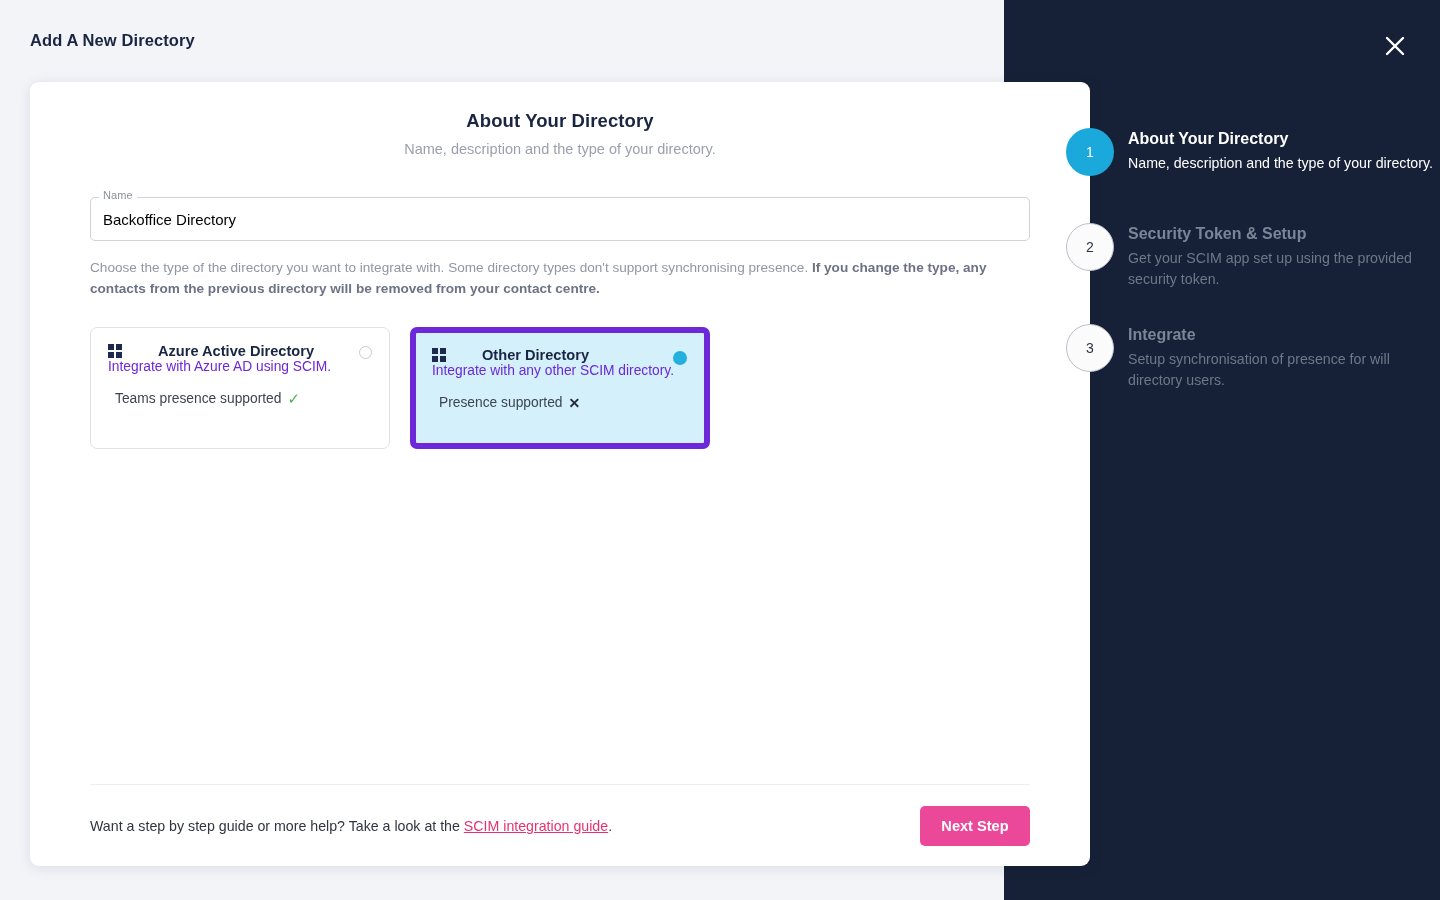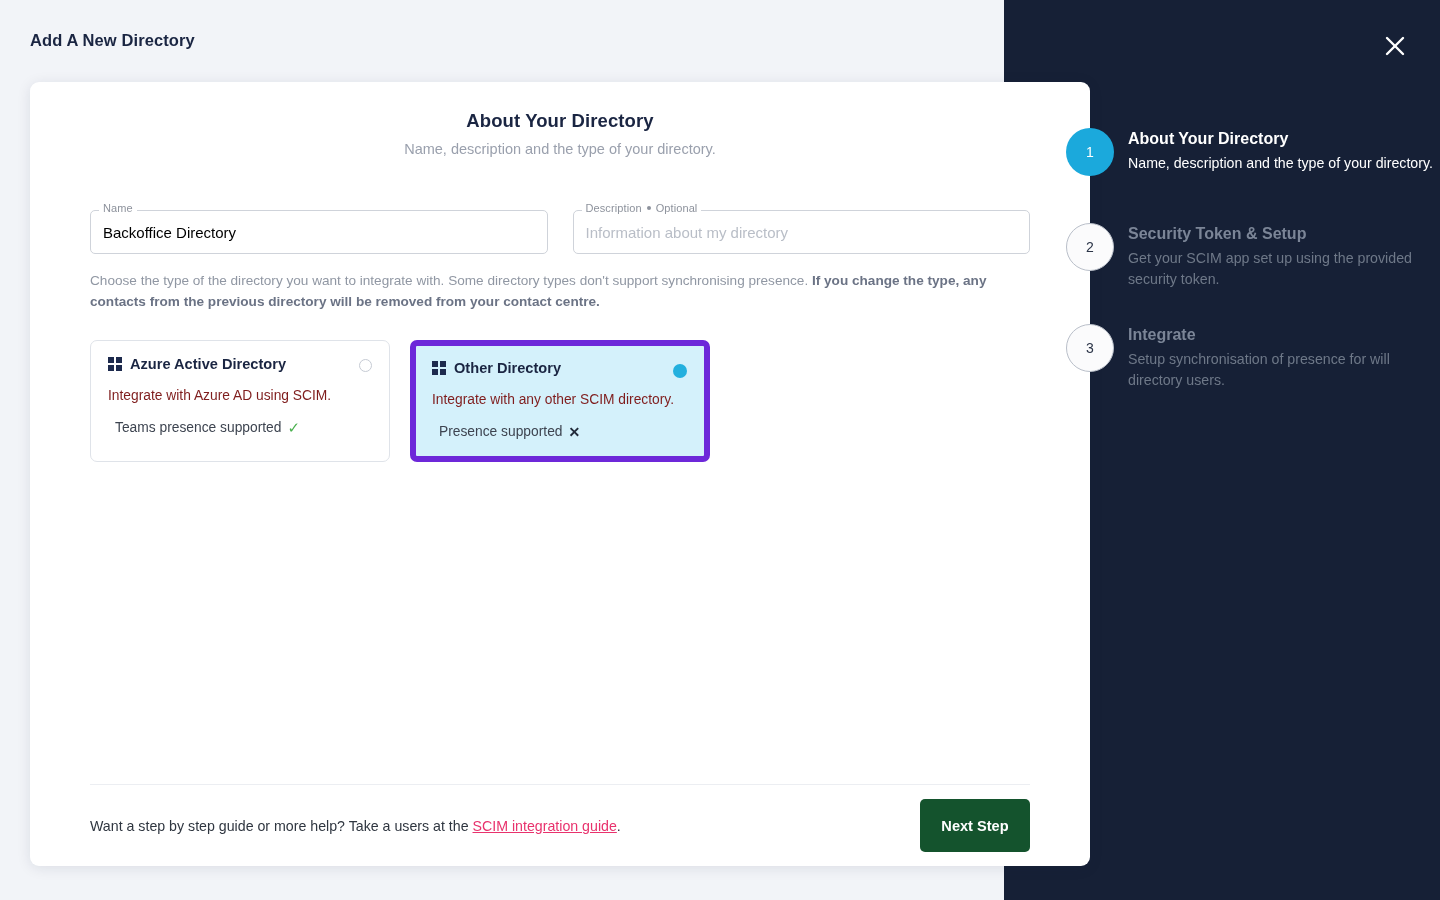--- a/index.html
+++ b/index.html
@@ -81,21 +81,21 @@
   .card-sub {
     margin-top: 9px;
     font-size: 14.5px;
     color: #9aa0ad;
   }
 
   
   .fields {
     display: flex;
     gap: 25px;
-    margin: 53px 60px 0 60px;
+    margin: 40px 60px 0 60px;
   }
   .field { position: relative; flex: 1; }
 
   .field-box {
     height: 44px;
     border: 1px solid #cfd3da;
     border-radius: 5px;
     background: #fff;
     display: flex;
     align-items: center;
@@ -173,41 +173,41 @@
     display: grid;
     grid-template-columns: 6px 6px;
     grid-template-rows: 6px 6px;
     gap: 2px;
   }
   .grid-icon i { background: #1d2a4d; display: block; }
   .opt-name {
     font-size: 14.6px;
     font-weight: bold;
     color: #1a2542;
+    margin-left: 28px;
   }
   .radio {
     position: absolute;
     right: 17px;
     top: 18px;
     width: 13px;
     height: 13px;
     border-radius: 50%;
     border: 1px solid #c6cbd4;
     background: #fff;
   }
   .radio.on {
     border: none;
     background: #23b0de;
     width: 14px;
     height: 14px;
   }
   .opt-desc {
-    margin-top: 16px;
     font-size: 13.8px;
-    color: #7f1d1d;
+    color: #6d28d9;
   }
   .opt-foot {
     margin-top: 17px;
     font-size: 13.8px;
     color: #3d4450;
     display: flex;
     align-items: center;
     gap: 6px;
     margin-left: 7px;
   }
@@ -236,26 +236,26 @@
   .foot-text {
     font-size: 14.2px;
     color: #2f3640;
   }
   .foot-link {
     color: #e8326d;
     text-decoration: underline;
     cursor: pointer;
   }
   .next-btn {
-    background: #14532d;
+    background: #ec4899;
     color: #fff;
     border: none;
     border-radius: 5px;
     width: 110px;
-    height: 53px;
+    height: 40px;
     font-size: 14.6px;
     font-weight: bold;
     font-family: "Liberation Sans", sans-serif;
     cursor: pointer;
   }
 
   
   .steps {
     position: absolute;
     left: 1066px;
@@ -329,26 +329,20 @@
     <div class="card-sub">Name, description and the type of your directory.</div>
   </div>
 
   <div class="fields">
 
     <div class="field">
       <div class="field-label">Name</div>
       <div class="field-box">Backoffice Directory</div>
     </div>
 
-    <div class="field">
-      <div class="field-label">
-        <span>Description</span><span class="dot-sep"></span><span>Optional</span>
-      </div>
-      <div class="field-box placeholder">Information about my directory</div>
-    </div>
 
   </div>
 
   <div class="sec-desc">
     <span>Choose the type of the directory you want to integrate with. Some directory types don't support synchronising presence. </span><strong>If you change the type, any contacts from the previous directory will be removed from your contact centre.</strong>
   </div>
 
   <div class="options">
 
     <div class="opt">
@@ -385,21 +379,21 @@
         <span>Presence supported</span>
         <span class="cross">✕</span>
       </div>
     </div>
 
   </div>
 
   <div class="divider"></div>
   <div class="footer">
     <div class="foot-text">
-      <span>Want a step by step guide or more help? Take a users at the </span><span class="foot-link">SCIM integration guide</span><span>.</span>
+      <span>Want a step by step guide or more help? Take a look at the </span><span class="foot-link">SCIM integration guide</span><span>.</span>
     </div>
     <button class="next-btn">Next Step</button>
   </div>
 
 </div>
 
 <div class="steps">
 
   <div class="step active">
     <div class="step-circle active">1</div>

